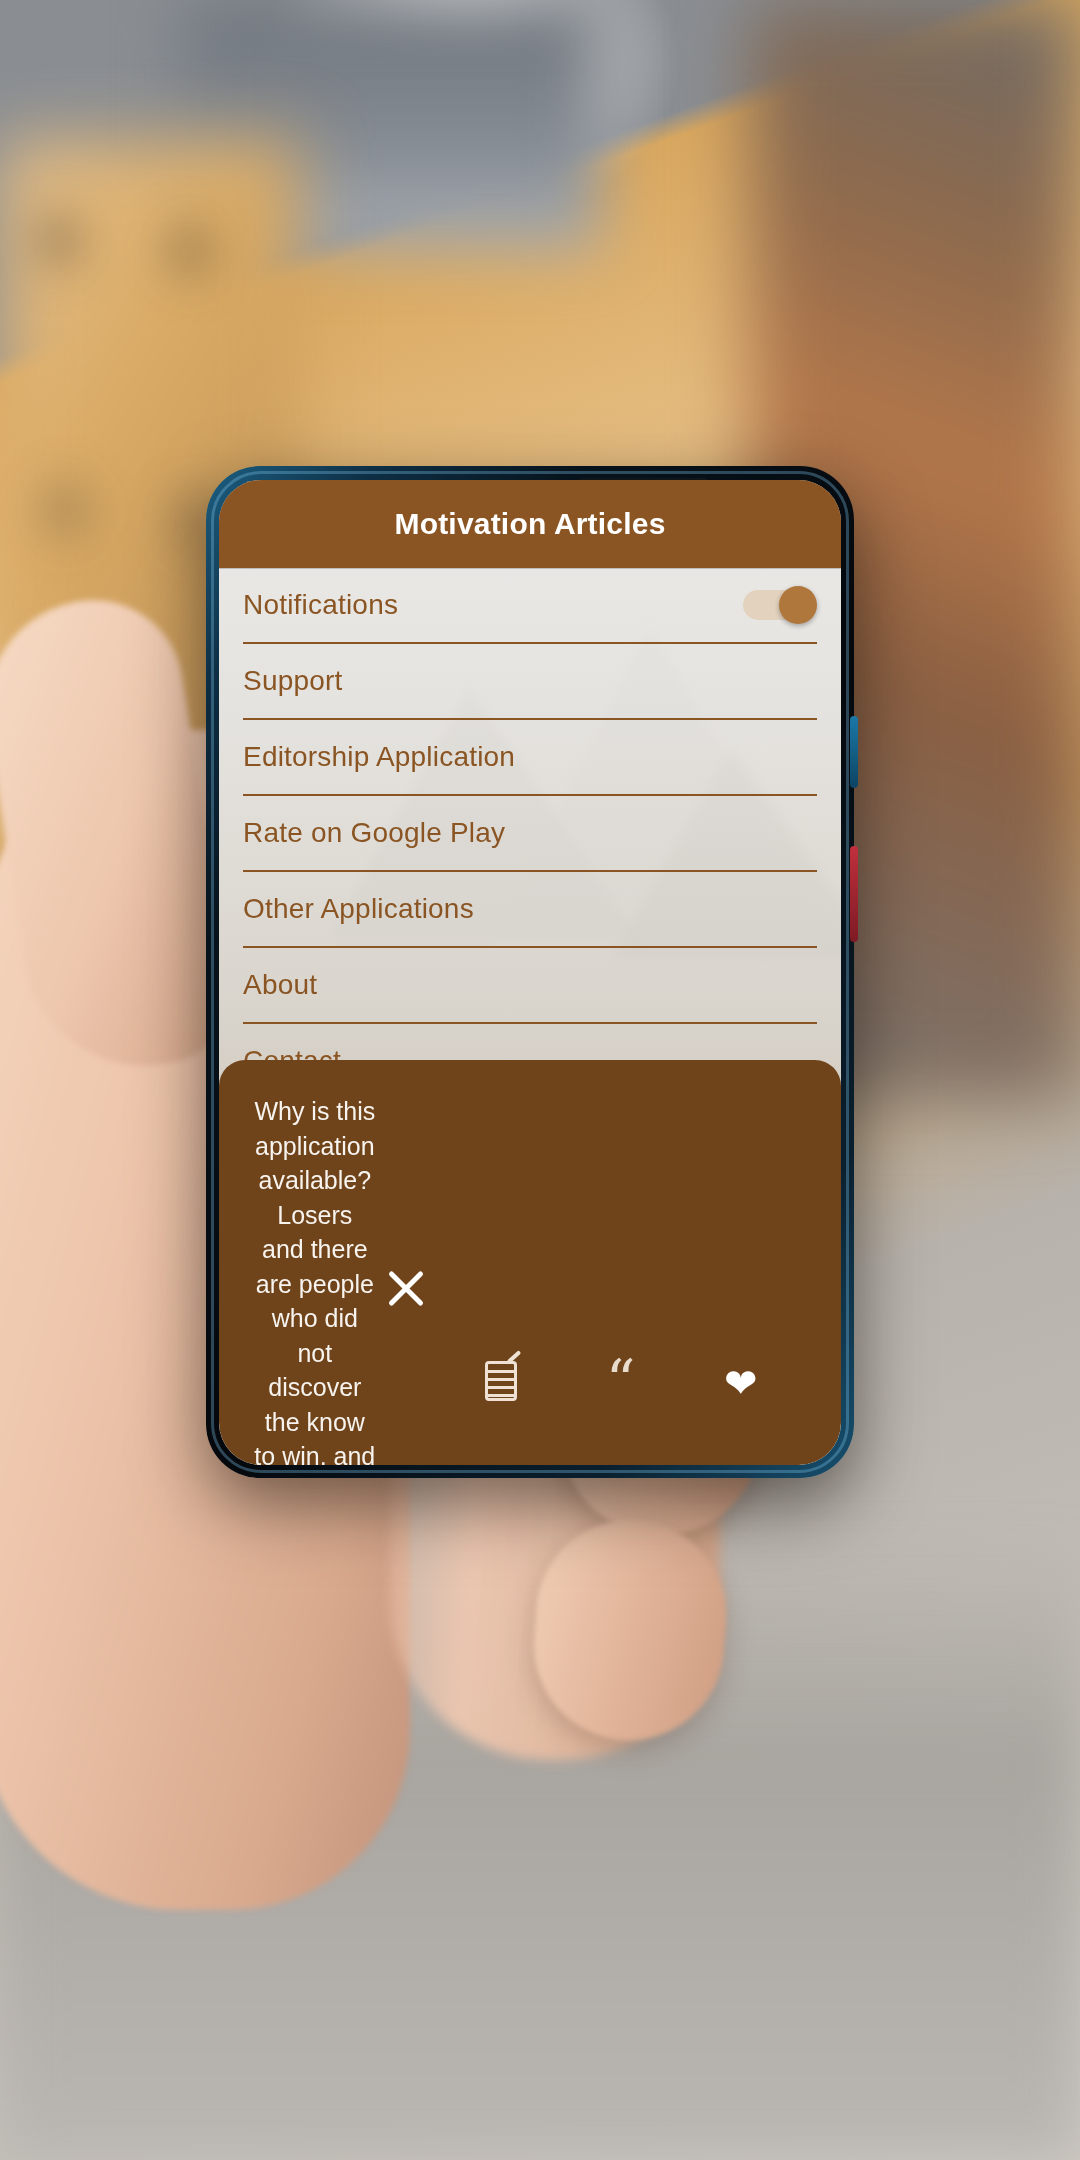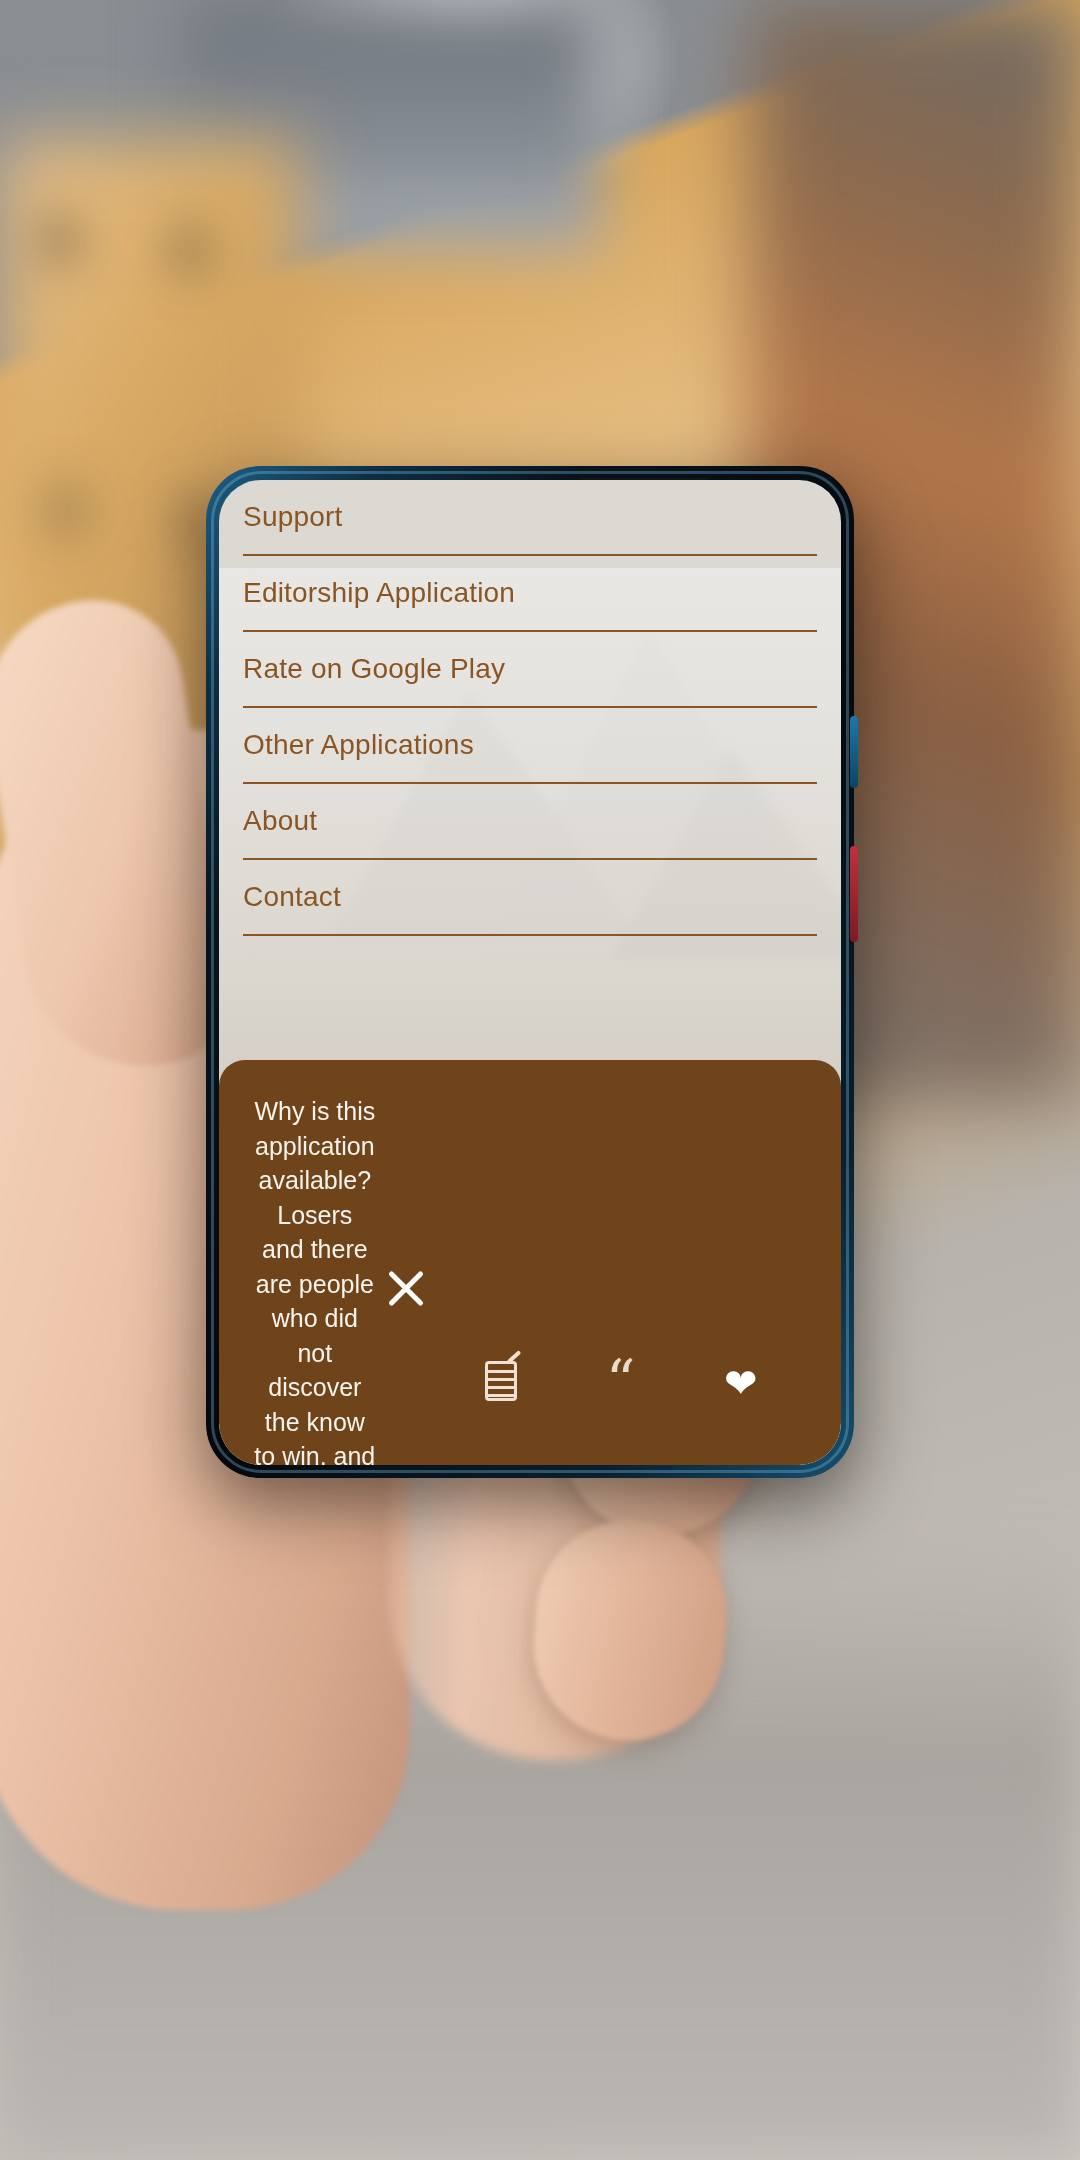--- a/index.html
+++ b/index.html
@@ -413,23 +413,33 @@
 
   <div id="screen">
 
     <div id="screen-photo">
       <div id="mountain-b"></div>
       <div id="mountain-a"></div>
       <div id="mountain-c"></div>
       <div id="screen-photo-haze"></div>
     </div>
 
+    <div id="app-bar">
+      <div id="app-title">Motivation Articles</div>
+    </div>
 
     <div id="menu-list">
 
+      <div class="menu-row">
+        <span class="menu-label">Notifications</span>
+        <span id="notifications-toggle">
+          <span id="toggle-track"></span>
+          <span id="toggle-thumb"></span>
+        </span>
+      </div>
 
 
       <div class="menu-row">
         <span class="menu-label">Support</span>
       </div>
 
       <div class="menu-row">
         <span class="menu-label">Editorship Application</span>
       </div>
 

